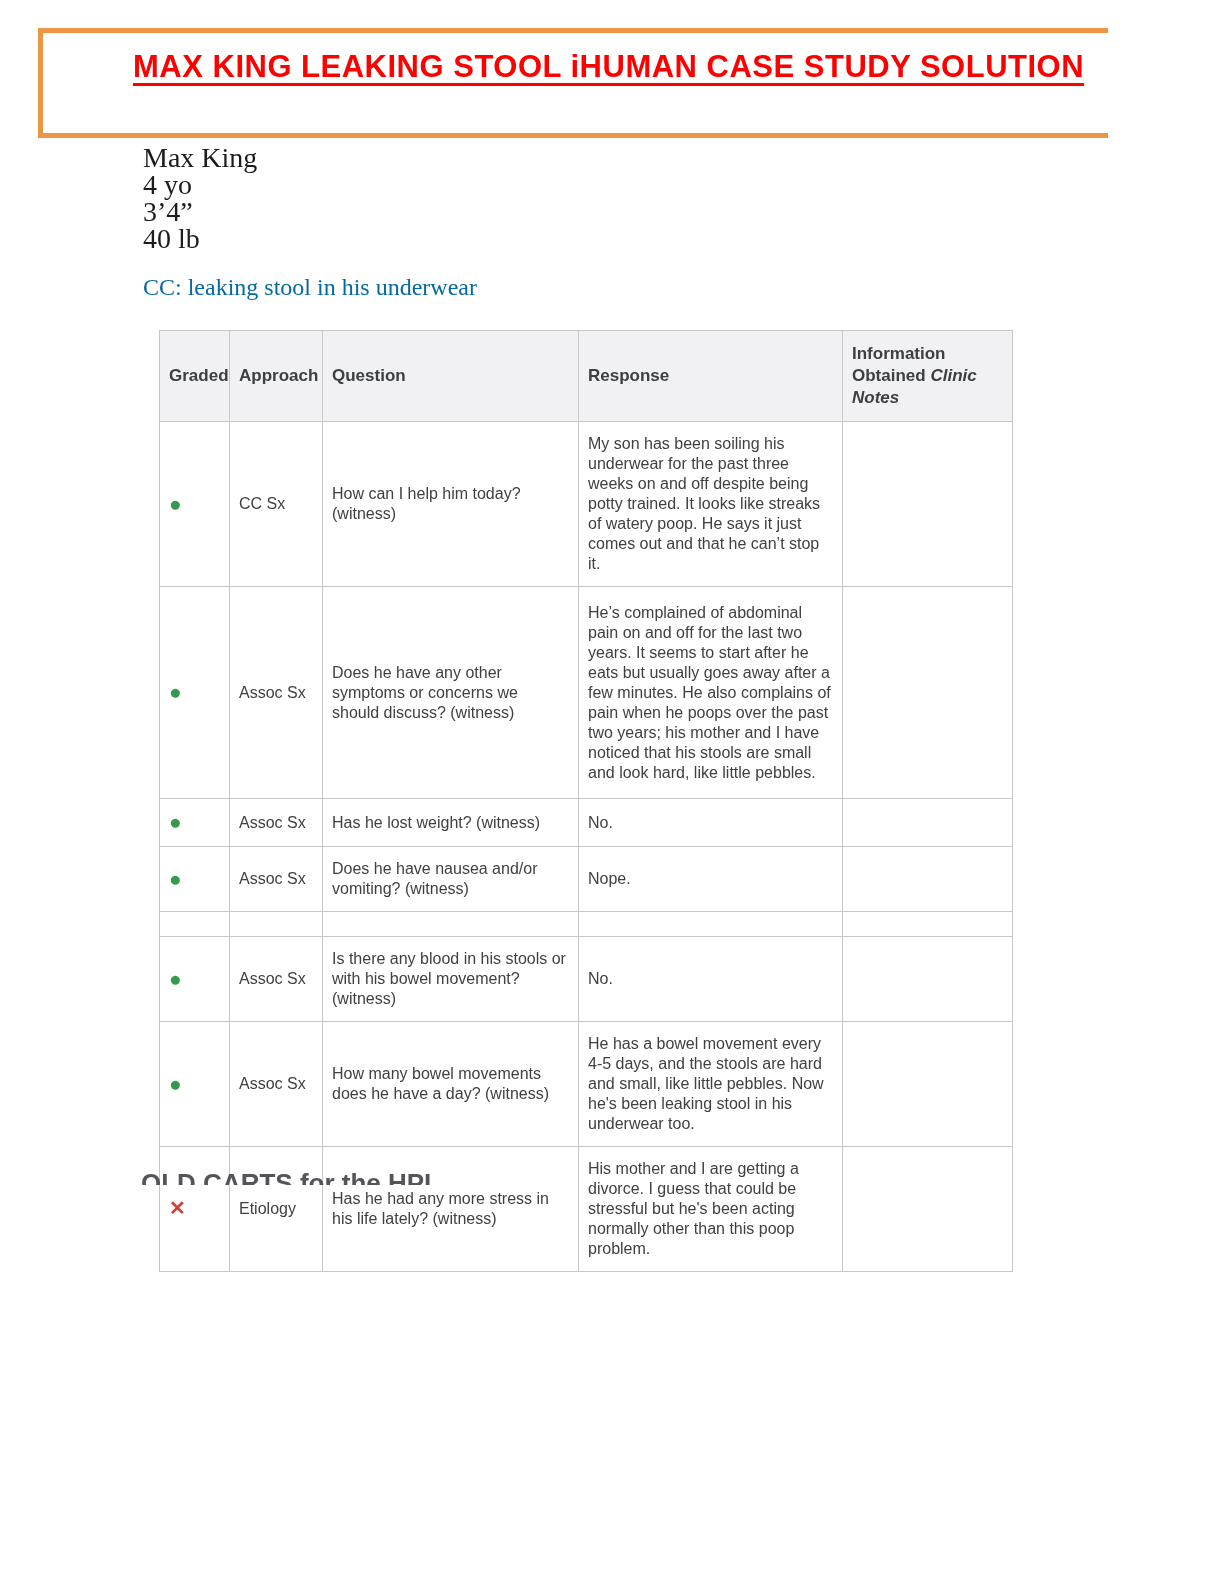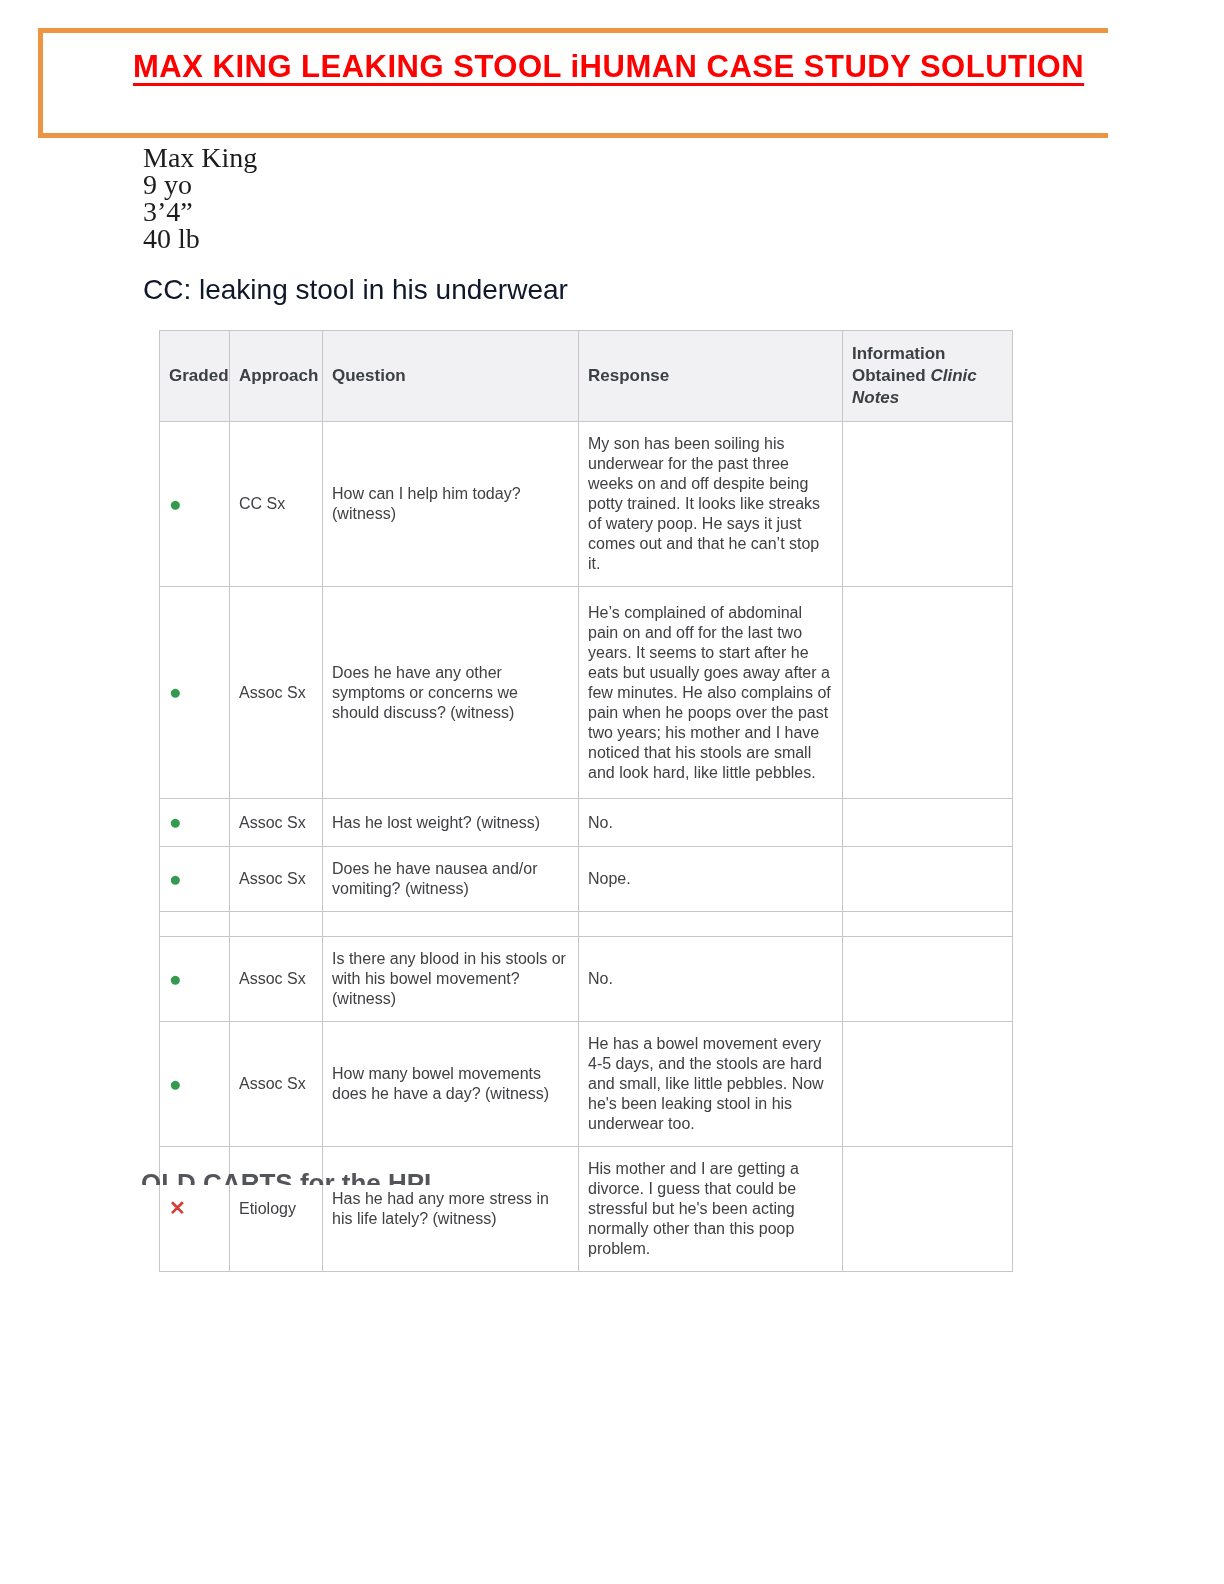--- a/index.html
+++ b/index.html
@@ -39,23 +39,23 @@
     position: absolute;
     left: 143px; top: 144px;
     font-family: "Liberation Serif", serif;
     font-size: 28px;
     line-height: 27px;
     color: #1c1c1c;
   }
   .cc-line {
     position: absolute;
     left: 143px; top: 274px;
-    font-family: Liberation Sans, sans-serif;
-    font-size: 28px;
-    color: #0f172a;
+    font-family: Liberation Serif, serif;
+    font-size: 24px;
+    color: #0369a1;
     white-space: nowrap;
   }
 
   
   table.qa {
     position: absolute;
     left: 159px; top: 330px;
     width: 853px;
     border-collapse: collapse;
     table-layout: fixed;
@@ -112,21 +112,21 @@
 <body>
 
 <div class="page">
 
   <div class="banner">
     <span class="banner-title">MAX KING LEAKING STOOL iHUMAN CASE STUDY SOLUTION</span>
   </div>
 
   <div class="patient-block">
     <div>Max King</div>
-    <div>9 yo</div>
+    <div>4 yo</div>
     <div>3’4”</div>
     <div>40 lb</div>
   </div>
 
   <div class="cc-line">CC: leaking stool in his underwear</div>
 
   <table class="qa">
     <colgroup>
       <col style="width:70px">
       <col style="width:93px">

